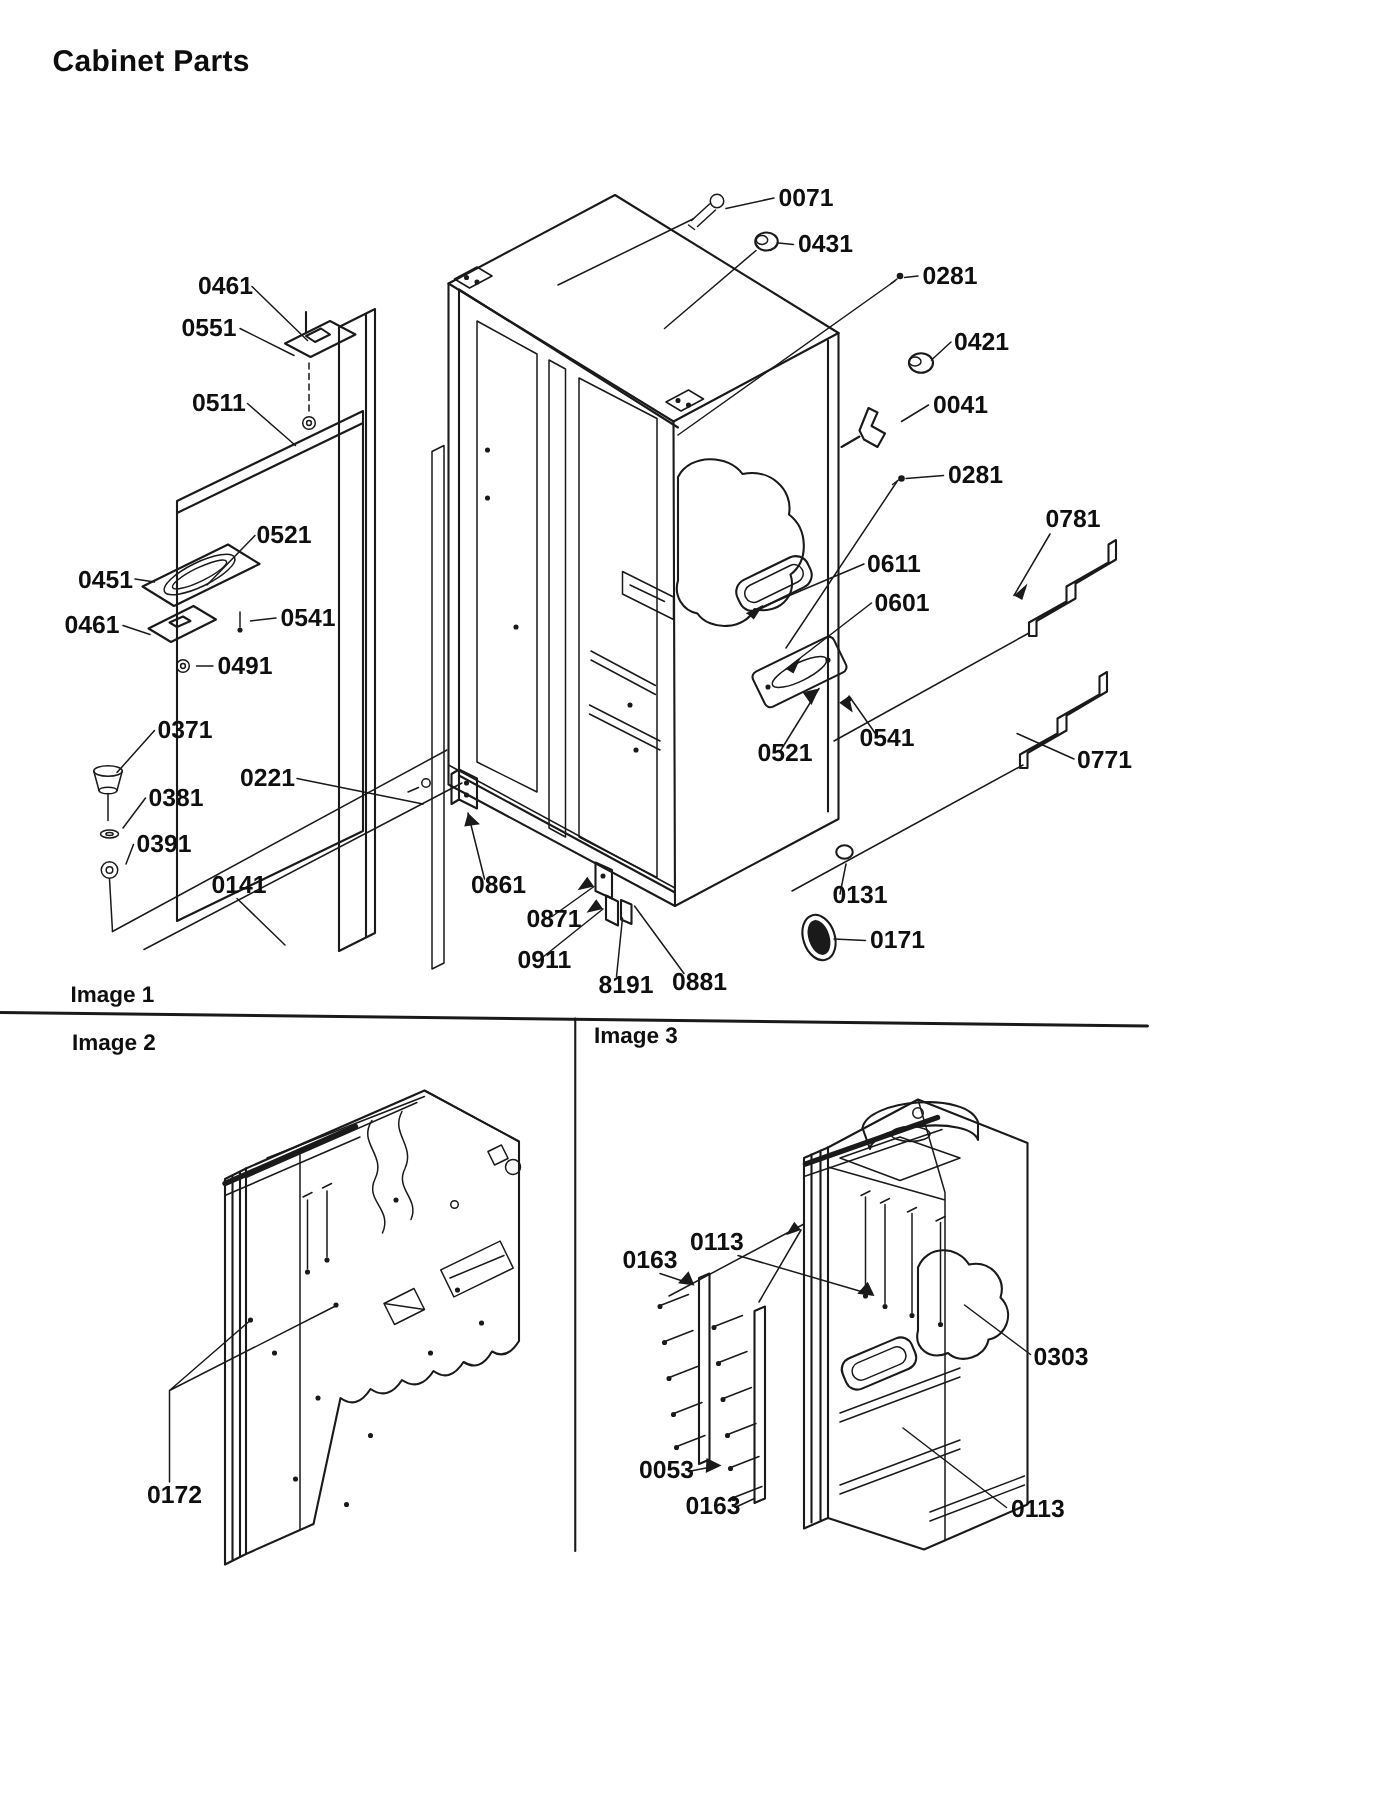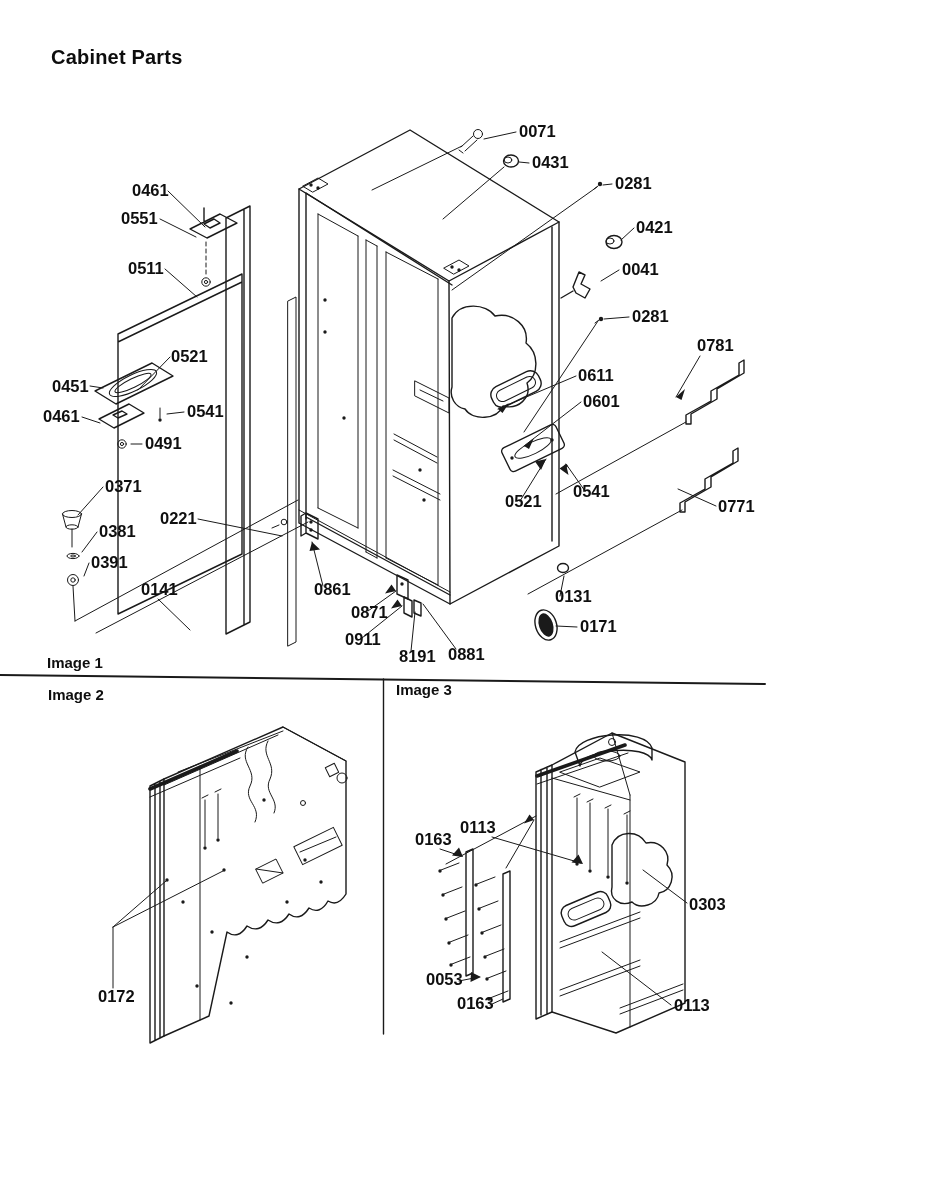--- a/index.html
+++ b/index.html
@@ -1,18 +1,18 @@
 <!DOCTYPE html>
 <html><head>
 <meta charset="utf-8">
 <style>
   html,body{margin:0;padding:0;background:#fff;}
   .page{position:relative;width:925px;height:1200px;background:#ffffff;overflow:hidden;
         font-family:"Liberation Sans",sans-serif;}
-  .title{position:absolute;left:35px;top:30px;margin:16px;font-size:20px;font-weight:700;
+  .title{position:absolute;left:35px;top:30px;margin:0;font-size:20px;font-weight:700;
          color:#0d0d0d;letter-spacing:0.2px;}
   svg{position:absolute;left:0;top:0;}
   .ln{fill:none;stroke:#1a1a1a;stroke-width:1.4;stroke-linejoin:round;stroke-linecap:round;}
   .thin{stroke-width:1;}
   .hvy{stroke-width:3.6;}
   .div{stroke-width:2;}
   .dash{stroke-dasharray:4 3;stroke-width:1;}
   .dots{fill:none;stroke:#1a1a1a;stroke-width:3.4;stroke-linecap:round;}
   .ink{fill:#1a1a1a;stroke:none;}
   .lbl{font:700 16.5px "Liberation Sans",sans-serif;fill:#0f0f0f;}

